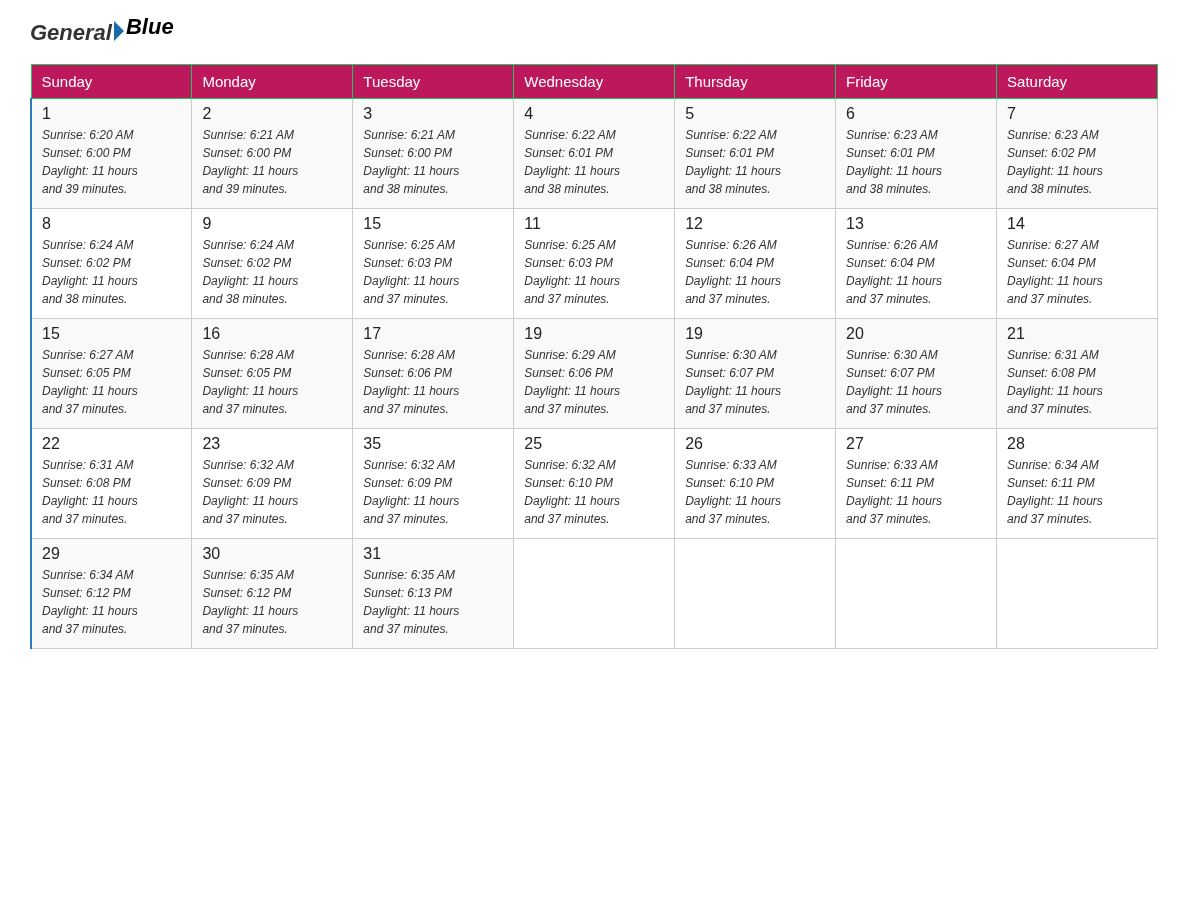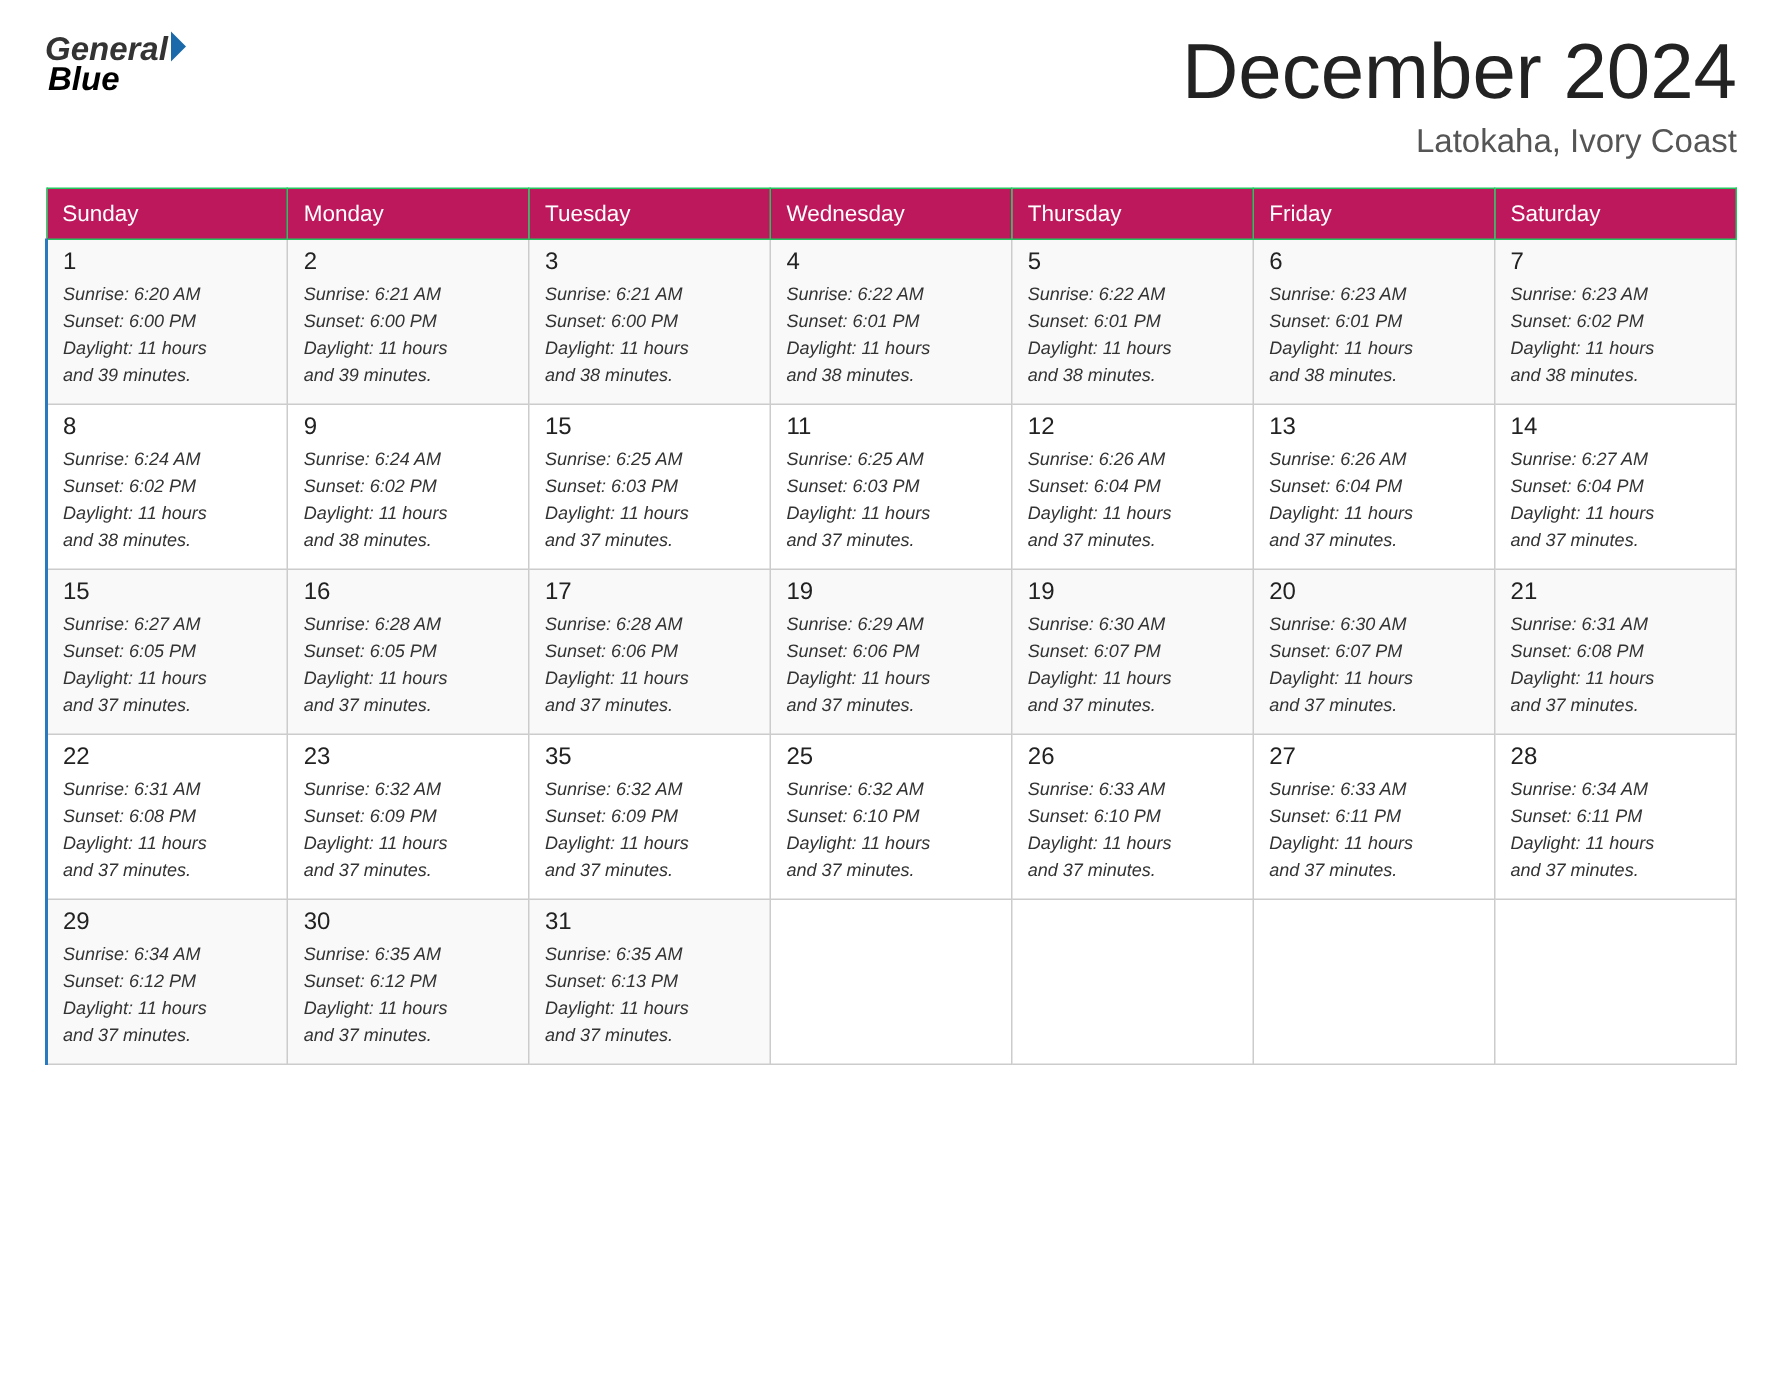--- a/index.html
+++ b/index.html
@@ -28,21 +28,22 @@
       height: 0;
       border-left: 10px solid #1a6aab;
       border-top: 10px solid transparent;
       border-bottom: 10px solid transparent;
       margin-left: 2px;
       position: relative;
       top: -2px;
     }
     .logo-wrapper {
       display: flex;
-      flex-direction: column;
+      flex-direction: row;
+      text-align: center;
     }
     .logo-row1 {
       display: flex;
       align-items: center;
     }
     .logo-row2 {
       font-size: 22px;
       font-weight: bold;
       color: #000000;
       font-style: italic;
@@ -113,24 +114,20 @@
 </head>
 <body>
 
 <div class="header">
   <div class="logo-wrapper">
     <div class="logo-row1">
       <span class="logo-text-general">General</span>
       <span class="logo-arrow"></span>
     </div>
     <div class="logo-row2">Blue</div>
-  </div>
-  <div class="title-section">
-    <div class="page-title">December 2024</div>
-    <div class="page-subtitle">Latokaha, Ivory Coast</div>
   </div>
 </div>
 
 <table class="calendar-table">
   <thead>
     <tr>
       <th>Sunday</th>
       <th>Monday</th>
       <th>Tuesday</th>
       <th>Wednesday</th>

